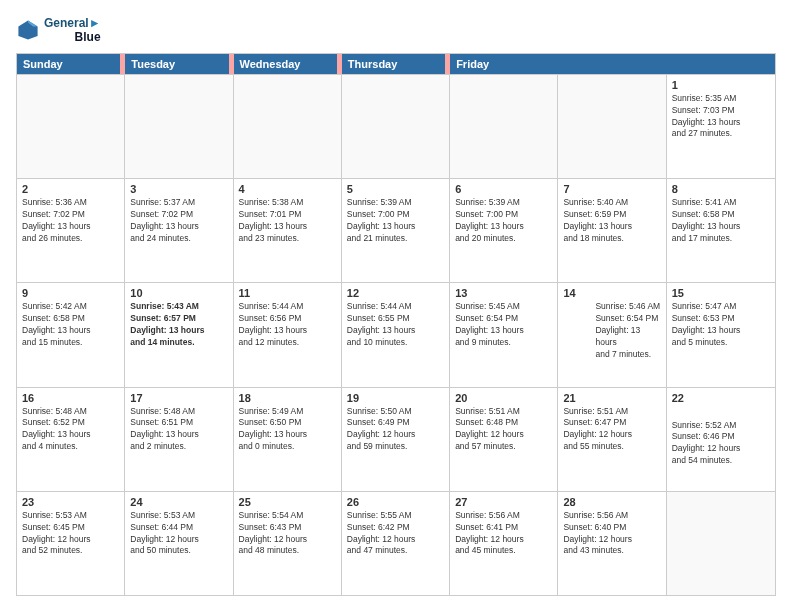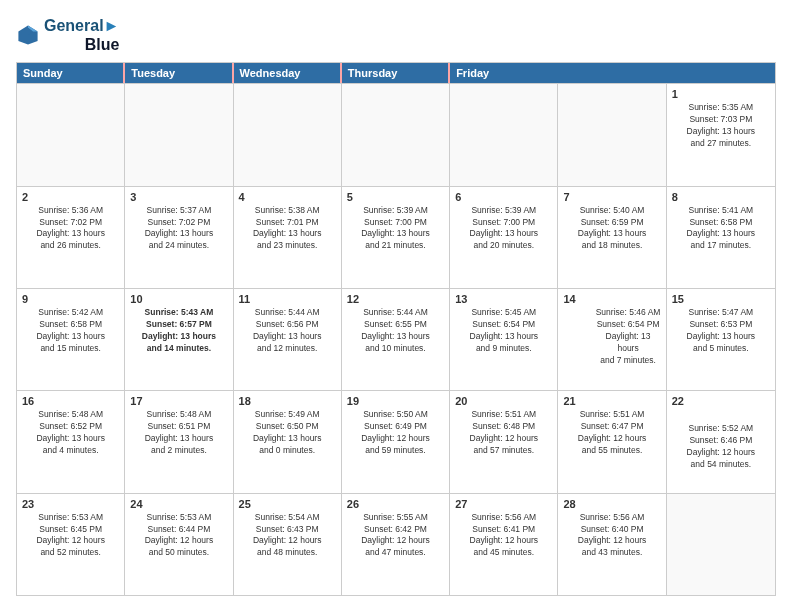--- a/index.html
+++ b/index.html
@@ -22,21 +22,21 @@
       justify-content: space-between;
       align-items: flex-start;
       margin-bottom: 8px;
     }
     .logo {
       display: flex;
       align-items: center;
       gap: 4px;
     }
     .logo-text {
-      font-size: 16px;
+      font-size: 12px;
       font-weight: bold;
       color: #1a5276;
       line-height: 1.2;
     }
     .logo-text span {
       color: #2980b9;
     }
     .logo-icon {
       width: 24px;
       height: 24px;
@@ -62,21 +62,21 @@
     .cal-header {
       display: grid;
       grid-template-columns: repeat(7, 1fr);
       background: #2e6da4;
     }
     .cal-header-cell {
       color: #fff;
       font-size: 11px;
       font-weight: bold;
       padding: 4px 6px;
-      border-right: 2px solid #fca5a5;
+      border-right: 5px solid #fca5a5;
     }
     .cal-header-cell:last-child { border-right: none; }
     .cal-body {
       flex: 1;
       display: grid;
       grid-template-rows: repeat(5, 1fr);
     }
     .cal-row {
       display: grid;
       grid-template-columns: repeat(7, 1fr);
@@ -96,21 +96,20 @@
     .cal-cell .day-num {
       font-size: 11px;
       font-weight: bold;
       display: block;
       margin-bottom: 2px;
     }
     .cal-cell .day-info {
       font-size: 8.5px;
       line-height: 1.4;
       color: #333;
-      text-align: center;
     }
   </style>
 </head>
 <body>
 
 <div class="page">
   <div class="header">
     <div class="logo">
       <svg class="logo-icon" viewBox="0 0 40 40">
         <polygon points="20,4 36,14 36,30 20,36 4,30 4,14" fill="#2e6da4"></polygon>

